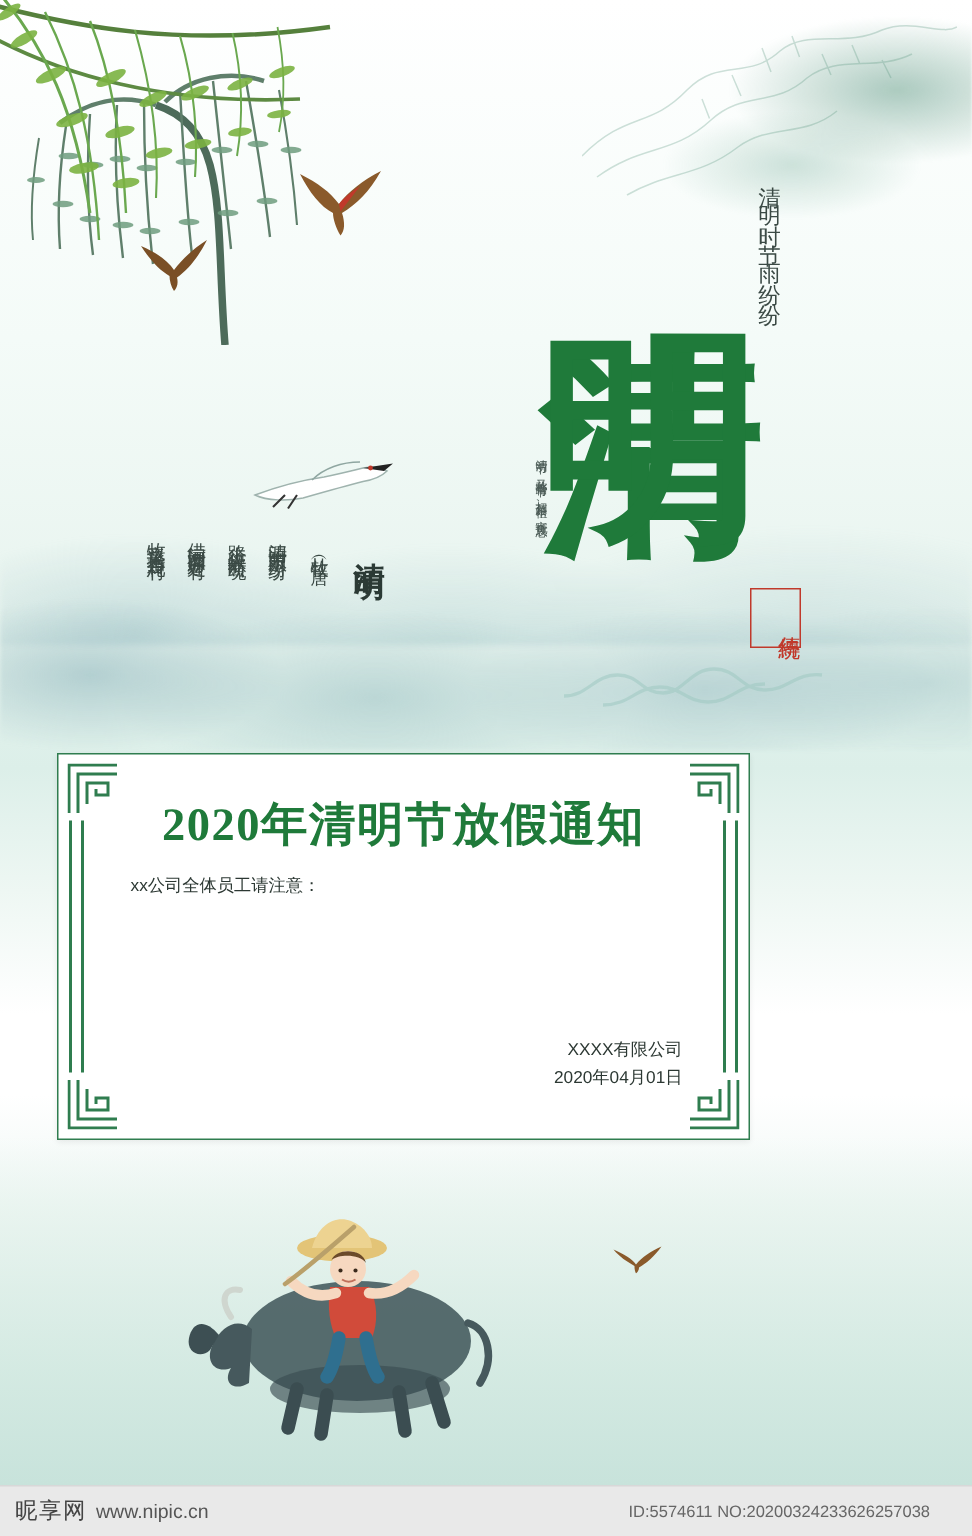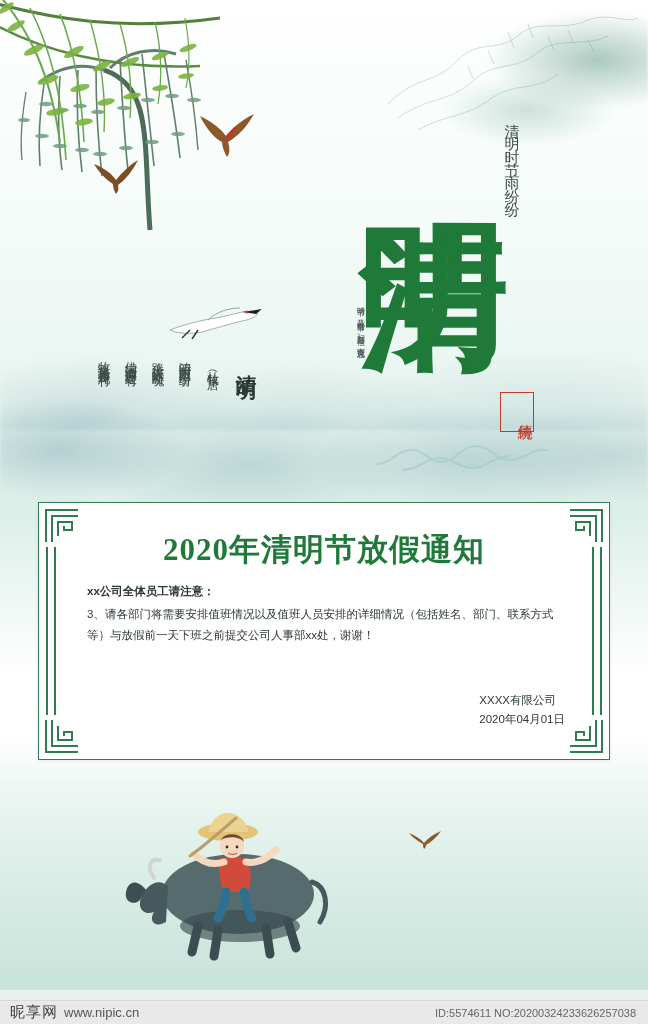--- a/index.html
+++ b/index.html
@@ -158,21 +158,21 @@
     font-size: 12.5px;
     color: #3b4a45;
     letter-spacing: 2px;
     line-height: 16px;
   }
 
   
   .notice {
     position: absolute;
     left: 38px; top: 502px;
-    width: 572px; height: 258px;
+    width: 462px; height: 258px;
     background: #ffffff;
     border: 1px solid #2f7d4f;
     box-shadow: 0 1px 4px rgba(0,0,0,0.08);
   }
   .corner {
     position: absolute;
     width: 34px; height: 34px;
   }
   .corner svg { display: block; }
   .c-tl { left: 6px; top: 6px; }
@@ -198,40 +198,40 @@
     color: #1f7a3a;
     letter-spacing: 1px;
   }
   .notice-body {
     position: absolute;
     left: 48px; right: 40px; top: 78px;
     font-size: 11.5px;
     line-height: 21px;
     color: #2c3833;
   }
-  .notice-body .lead { font-weight: 700; margin-bottom: 2px; }
+  .notice-body .lead { font-weight: 400; margin-bottom: 2px; }
   .notice-body p { margin: 0; }
   .signoff {
     position: absolute;
     right: 44px; bottom: 30px;
-    text-align: left;
+    text-align: right;
     font-size: 11.5px;
     line-height: 19px;
     color: #2c3833;
   }
 
   
   .boy-ox { position: absolute; left: 120px; bottom: 58px; width: 230px; height: 200px; }
   .bird-bottom { position: absolute; left: 408px; bottom: 175px; width: 34px; height: 20px; }
 
   
   .footer {
     position: absolute;
     left: 0; bottom: 0;
-    width: 648px; height: 24px;
+    width: 648px; height: 34px;
     background: #e9e9e9;
     border-top: 1px solid #d8d8d8;
     display: flex;
     align-items: center;
   }
   .footer-logo {
     display: flex; align-items: center; gap: 6px;
     margin-left: 10px;
   }
   .logo-mark {
@@ -239,21 +239,21 @@
     font-size: 15px;
     color: #444;
     letter-spacing: 1px;
   }
   .logo-url {
     font-size: 13px;
     color: #555;
   }
   .footer-id {
     position: absolute;
-    right: 12px;
+    right: 28px;
     font-size: 11px;
     color: #666;
   }
 
   
   .swallow1 { position: absolute; left: 196px; top: 112px; width: 62px; height: 46px; }
   .swallow2 { position: absolute; left: 92px; top: 158px; width: 48px; height: 36px; }
   .crane { position: absolute; left: 168px; top: 300px; width: 96px; height: 44px; }
 </style>
 </head>
@@ -392,21 +392,20 @@
           <path d="M7 33 L7 7 L33 7"></path>
           <path d="M13 27 L13 13 L27 13 L27 21 L19 21 L19 17"></path>
         </g>
       </svg>
     </div>
 
     <div class="notice-title">2020年清明节放假通知</div>
 
     <div class="notice-body">
       <p class="lead">xx公司全体员工请注意：</p>
-      <p>3、请各部门将需要安排值班情况以及值班人员安排的详细情况（包括姓名、部门、联系方式等）与放假前一天下班之前提交公司人事部xx处，谢谢！</p>
     </div>
 
     <div class="signoff">
       <div>XXXX有限公司</div>
       <div>2020年04月01日</div>
     </div>
   </div>
 
   
   <svg class="boy-ox" viewBox="0 0 230 200">

